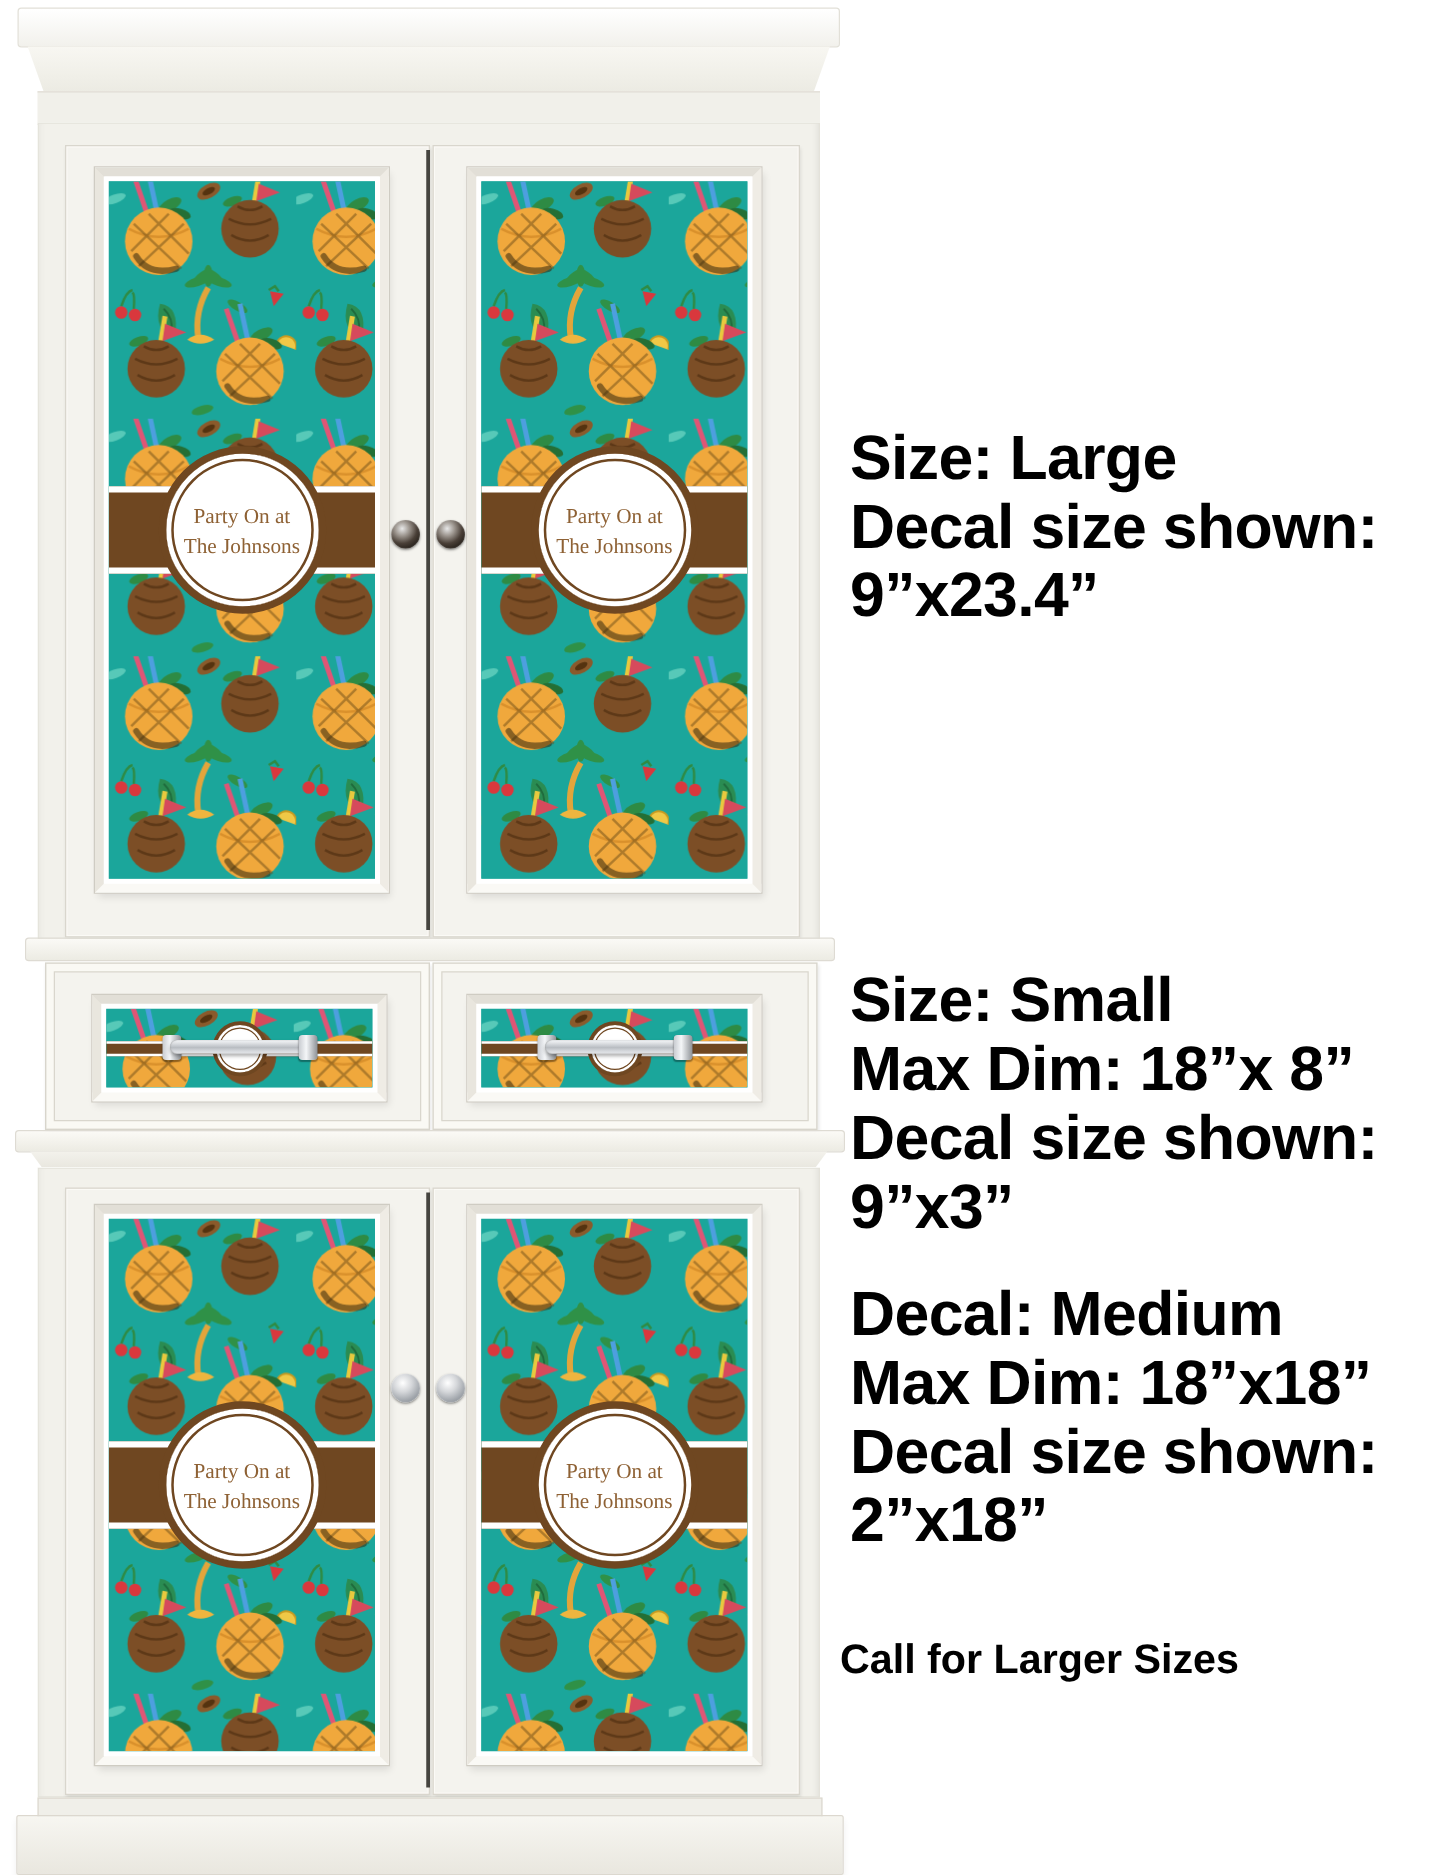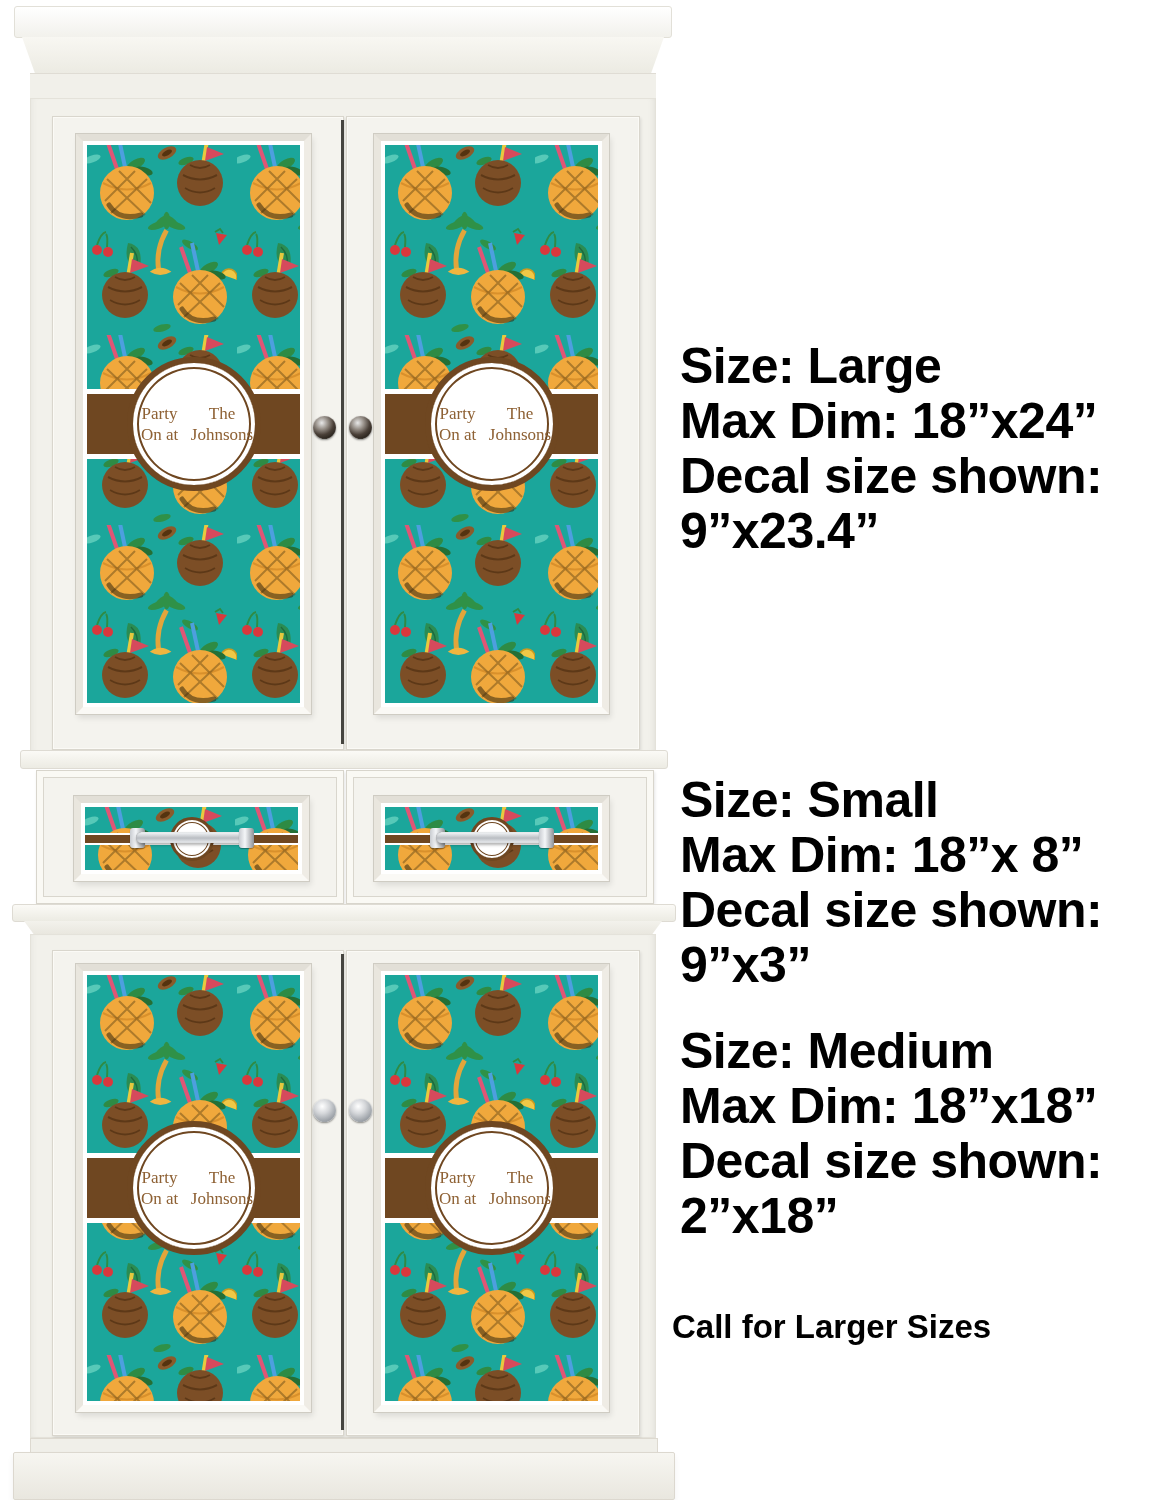--- a/index.html
+++ b/index.html
@@ -39,21 +39,21 @@
   .decal{position:absolute;inset:4px;overflow:hidden;background:var(--teal);}
   .pattern-host{position:absolute;inset:0;}
   .pattern-host svg{display:block;width:100%;height:100%;}
   .band{position:absolute;left:0;right:0;top:50%;transform:translateY(-50%);
     background:var(--band-brown);border-top:5px solid #fff;border-bottom:5px solid #fff;height:60px;z-index:2;}
   .band.small-band{height:8px;border-top:2px solid #fff;border-bottom:2px solid #fff;}
   .label-circle{position:absolute;left:50%;top:50%;transform:translate(-50%,-50%);
     box-sizing:border-box;width:134px;height:134px;border-radius:50%;background:#fff;
     border:6px solid var(--band-brown);
     box-shadow:inset 0 0 0 4px #fff, inset 0 0 0 6px var(--band-brown);
-    z-index:3;display:flex;align-items:center;justify-content:center;gap:3px;
+    z-index:3;display:flex;flex-direction:column;align-items:center;justify-content:center;gap:3px;
     font-family:"Liberation Serif","DejaVu Serif",serif;color:var(--label-brown);font-size:17px;line-height:21px;text-align:center;}
   .label-circle.small{width:44px;height:44px;border-width:3px;
     box-shadow:inset 0 0 0 2px #fff, inset 0 0 0 3px var(--band-brown);font-size:5px;line-height:6px;gap:0;}
   
   .knob{position:absolute;width:23px;height:23px;border-radius:50%;z-index:6;
     box-shadow:0 1px 2px rgba(0,0,0,.45), inset 0 0 1px rgba(255,255,255,.6);}
   .knob.dark{background:radial-gradient(circle at 38% 30%,#e8e8e8 0%,#9a938c 28%,#4a4038 55%,#201b15 82%);}
   .knob.silver{background:radial-gradient(circle at 40% 32%,#ffffff 0%,#d5d7da 35%,#9ea3a9 70%,#6f747a 100%);}
   .handle{position:absolute;width:124px;height:26px;z-index:6;}
   .handle .post{position:absolute;top:2px;width:15px;height:20px;border-radius:3px;
@@ -636,32 +636,31 @@
     </div>
   </div>
   <div class="knob silver" style="left:313px;top:1099px;"></div>
   <div class="knob silver" style="left:349px;top:1099px;"></div>
 
   <div id="base-step"></div>
   <div id="base-slab"></div>
 
   <div class="ann big" style="left:680px;top:339px;">
     <div>Size: Large</div>
-    <div>Max Dim: 18”x24”</div>
     <div>Decal size shown:</div>
     <div>9”x23.4”</div>
   </div>
   <div class="ann big" style="left:680px;top:731px;margin-top:42px;">
     <div>Size: Small</div>
     <div>Max Dim: 18”x 8”</div>
     <div>Decal size shown:</div>
     <div>9”x3”</div>
   </div>
   <div class="ann big" style="left:680px;top:1024px;">
-    <div>Size: Medium</div>
+    <div>Decal: Medium</div>
     <div>Max Dim: 18”x18”</div>
     <div>Decal size shown:</div>
     <div>2”x18”</div>
   </div>
   <div class="ann smalltxt" style="left:672px;top:1306px;">
     <div>Call for Larger Sizes</div>
   </div>
 
 </div>
 

